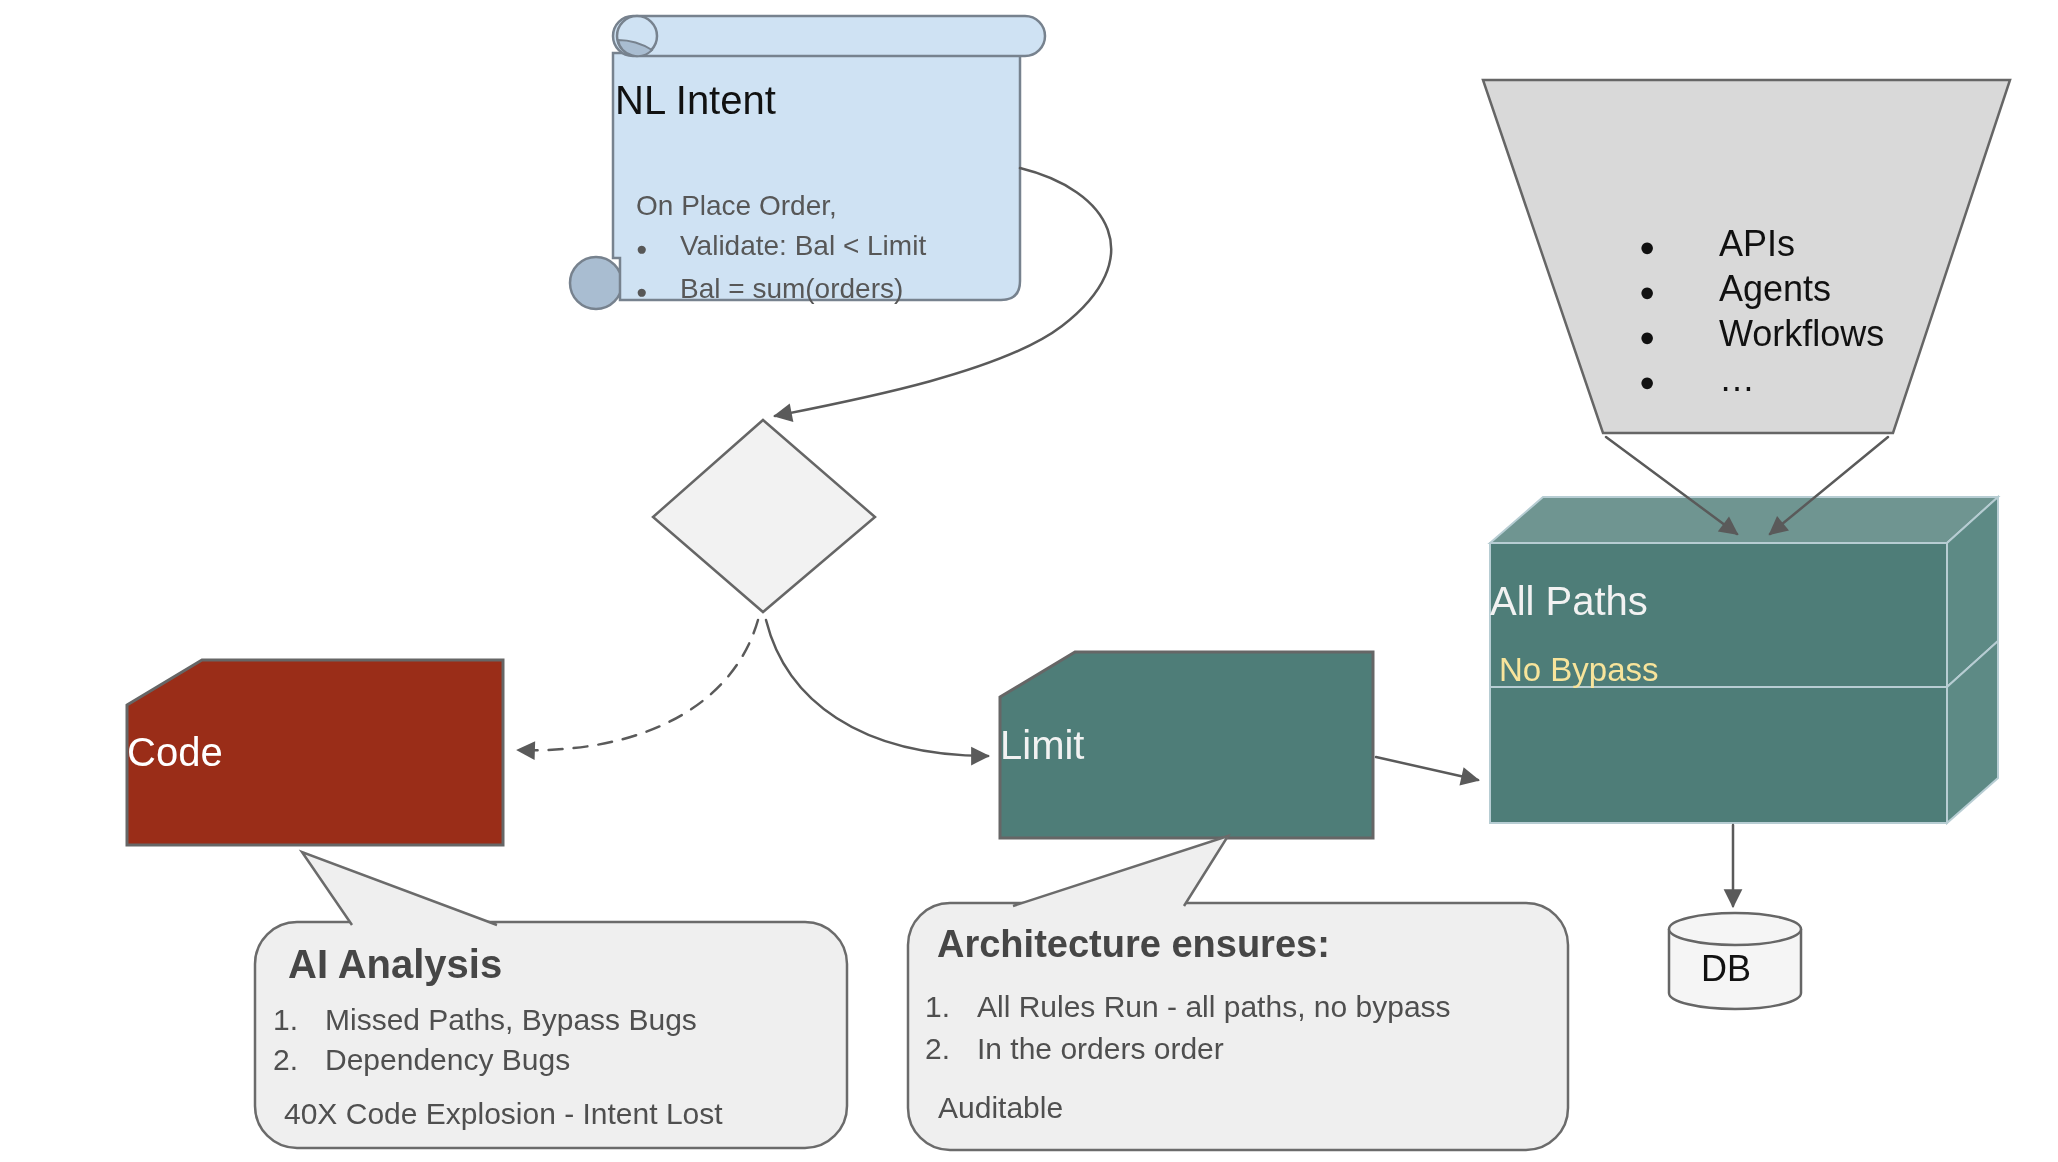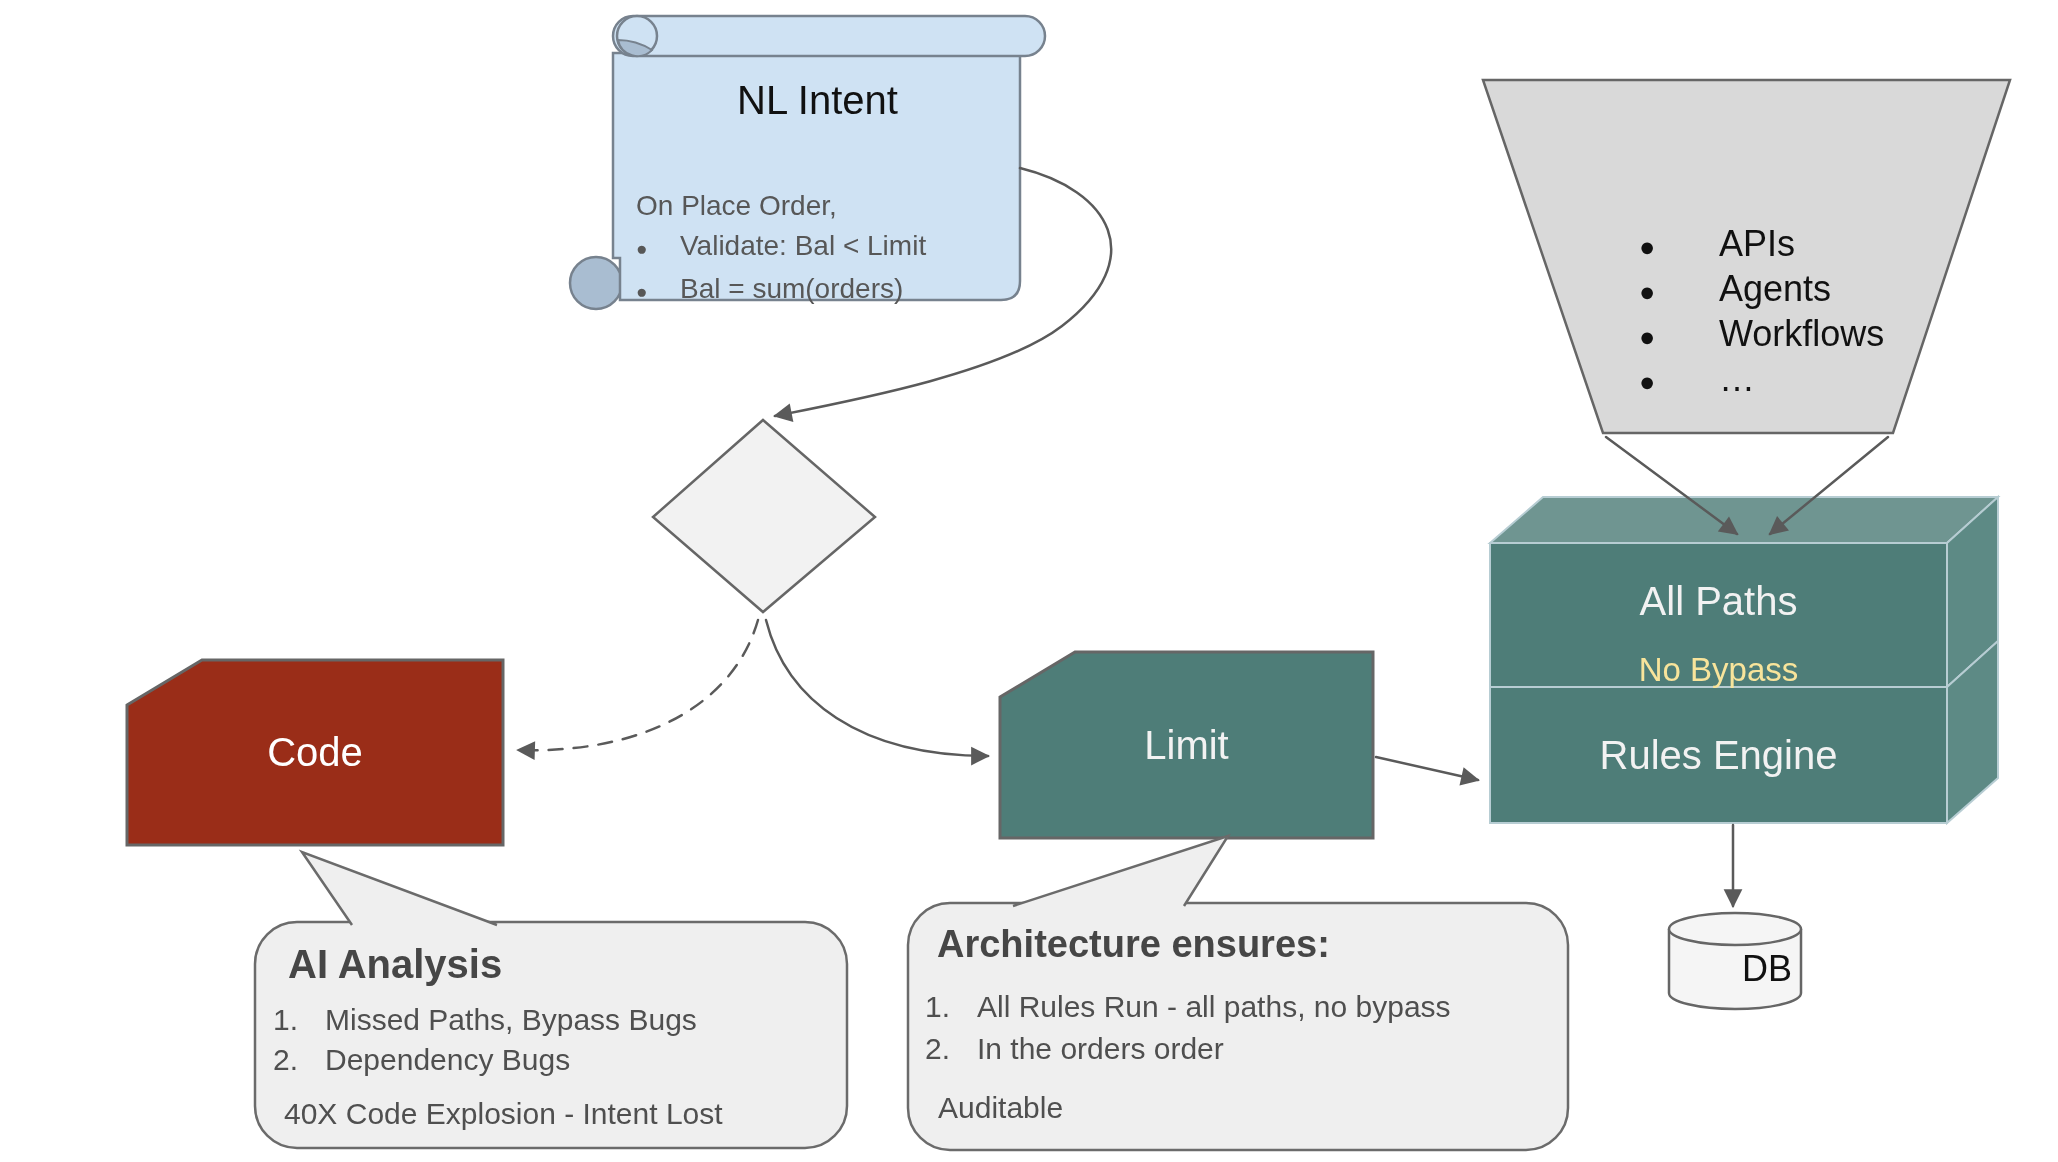--- a/index.html
+++ b/index.html
@@ -2,39 +2,39 @@
 <html style="--background: #ffffff; --arrow: #5a5a5a; --shape_stroke: #666666; --scroll_fill: #cfe2f3; --scroll_curl: #a9bdd1; --scroll_stroke: #77828e; --scroll_text: #575757; --trapezoid_fill: #d9d9d9; --diamond_fill: #f2f2f2; --code_fill: #9a2d18; --teal_fill: #4e7d78; --teal_top: #6f9591; --teal_side: #5d8a85; --box_stroke: #b7cdd3; --no_bypass: #f8e49b; --light_text: #f2f2f2; --dark_text: #111111; --bubble_fill: #efefef; --bubble_stroke: #6b6b6b; --bubble_text: #4f4f4f; --bubble_heading: #464646; --cylinder_fill: #f5f5f5;"><head>
 <meta charset="utf-8">
 <style>
   html,body { margin:0; padding:0; background:#ffffff; }
   .canvas {
     position:relative; width:2058px; height:1162px; background:var(--background);
     font-family:"Liberation Sans", sans-serif; overflow:hidden;
   }
   .layer { position:absolute; left:0; top:0; }
   .t { position:absolute; line-height:1.2; white-space:nowrap; }
-  .center { text-align:center; }
+  .center { text-align:left; }
   .row { display:flex; align-items:baseline; }
 
   
   #nl-title    { left:615px; top:76px;  width:405px; font-size:40px; color:var(--dark_text); }
   #scroll-body { left:636px; top:186px; font-size:28px; color:var(--scroll_text); line-height:40px; }
   #scroll-body .dot { display:inline-block; width:44px; font-size:19px; }
 
   
   #sources-title { left:1483px; top:130px; width:527px; font-size:40px; color:var(--dark_text); }
   #sources-list  { left:1639px; top:223px; font-size:36px; color:var(--dark_text); line-height:41px; }
   #sources-list .dot { display:inline-block; width:80px; font-size:27px; }
 
   
   #ai-label       { left:653px;  top:494px; width:222px; font-size:38px; color:var(--dark_text); }
   #code-label     { left:127px;  top:728px; width:376px; font-size:40px; color:#ffffff; }
   #rules-label    { left:1000px; top:721px; width:373px; font-size:40px; color:var(--light_text); }
   #allpaths-label { left:1490px; top:577px; width:457px; font-size:40px; color:var(--light_text); }
-  #nobypass-label { left:1490px; top:650px; width:457px; font-size:33px; color:var(--no_bypass); }
+  #nobypass-label { left:1490px; top:650px; width:457px; font-size:33px; color:var(--no_bypass);padding-left:9px; }
   #engine-label   { left:1490px; top:731px; width:457px; font-size:40px; color:var(--light_text); }
   #db-label       { left:1669px; top:947px; width:132px; font-size:36px; color:var(--dark_text);padding-left:32px; }
 
   
   #aa-title   { left:288px; top:940px;  font-size:40px; font-weight:bold; color:var(--bubble_heading); }
   #aa-list    { left:273px; top:1000px; font-size:30px; color:var(--bubble_text); line-height:40px; }
   #aa-footer  { left:284px; top:1096px; font-size:30px; color:var(--bubble_text); }
   #arch-title { left:937px; top:922px;  font-size:38px; font-weight:bold; color:var(--bubble_heading); }
   #arch-list  { left:925px; top:986px;  font-size:30px; color:var(--bubble_text); line-height:42px; }
   #arch-footer{ left:938px; top:1090px; font-size:30px; color:var(--bubble_text); }
@@ -135,21 +135,20 @@
     <div class="row">
       <span class="dot">●</span>
       <span>…</span>
     </div>
   </div>
 
   <div class="t center" id="code-label">Code</div>
   <div class="t center" id="rules-label">Limit</div>
   <div class="t center" id="allpaths-label">All Paths</div>
   <div class="t center" id="nobypass-label">No Bypass</div>
-  <div class="t center" id="engine-label">Rules Engine</div>
   <div class="t center" id="db-label">DB</div>
 
   <div class="t" id="aa-title">AI Analysis</div>
   <div class="t" id="aa-list">
     <div class="row">
       <span class="num">1.</span>
       <span>Missed Paths, Bypass Bugs</span>
     </div>
     <div class="row">
       <span class="num">2.</span>

